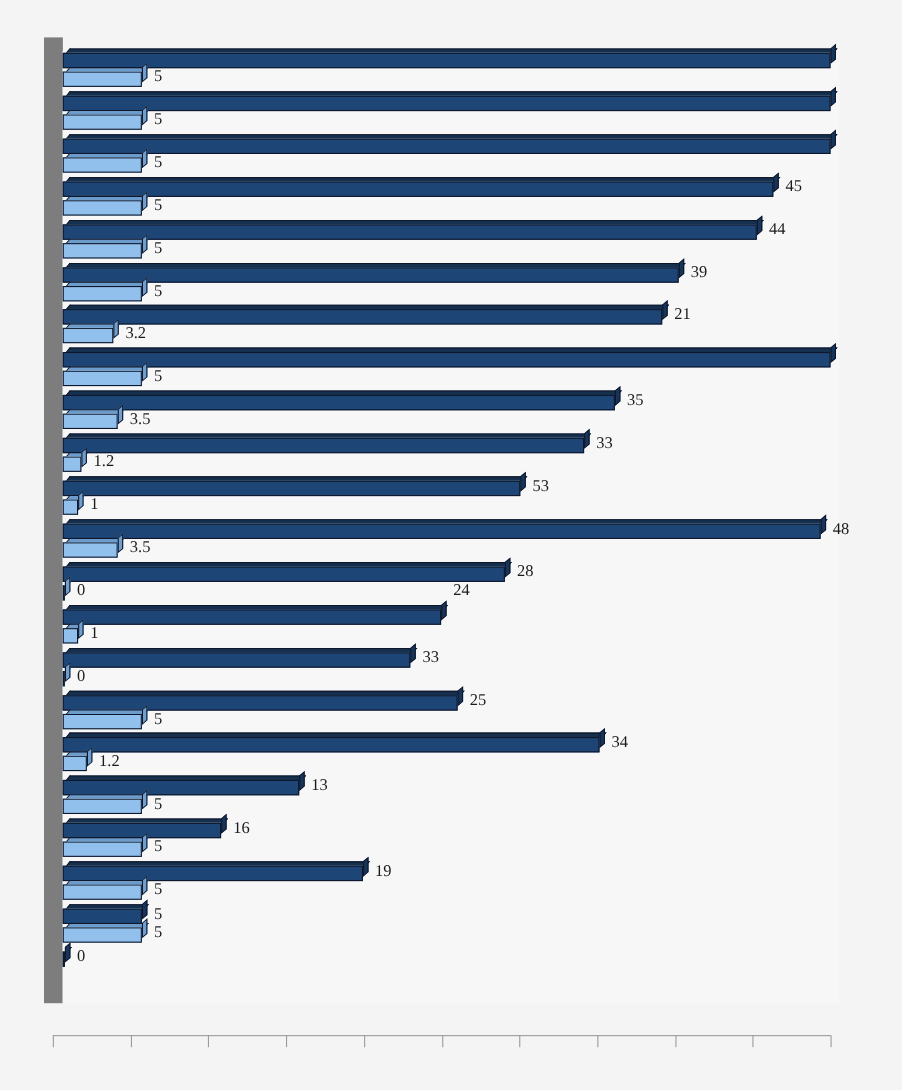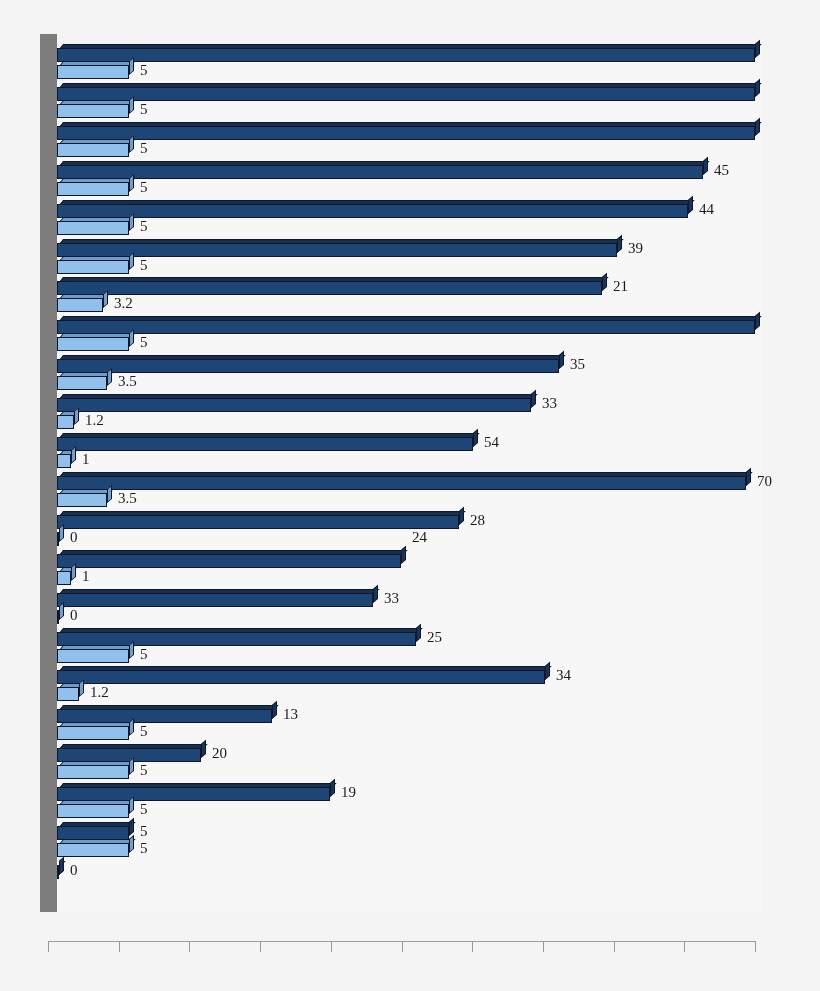--- a/index.html
+++ b/index.html
@@ -263,35 +263,35 @@
           <div class="side" style="left: 17px;"></div>
         </div>
         <div class="vlabel" style="left: 28px; top: 413.1px;">1.2</div>
       </div>
       <div class="row" style="top: 0px;">
         <div class="bar cancer" style="top: 437px; width: 416px; left: 0px;">
           <div class="face"></div>
           <div class="top" style="width: 416px;"></div>
           <div class="side" style="left: 416px;"></div>
         </div>
-        <div class="vlabel" style="left: 427px; top: 435px;">54</div>
+        <div class="vlabel" style="left: 427px; top: 435px;">53</div>
         <div class="bar flu" style="top: 454px; width: 14px; left: 0px;">
           <div class="face"></div>
           <div class="top" style="width: 14px;"></div>
           <div class="side" style="left: 14px;"></div>
         </div>
         <div class="vlabel" style="left: 25px; top: 452px;">1</div>
       </div>
       <div class="row" style="top: 0px;">
         <div class="bar cancer" style="top: 475.9px; width: 689px; left: 0px;">
           <div class="face"></div>
           <div class="top" style="width: 689px;"></div>
           <div class="side" style="left: 689px;"></div>
         </div>
-        <div class="vlabel" style="left: 700px; top: 473.9px;">70</div>
+        <div class="vlabel" style="left: 700px; top: 473.9px;">48</div>
         <div class="bar flu" style="top: 492.9px; width: 50px; left: 0px;">
           <div class="face"></div>
           <div class="top" style="width: 50px;"></div>
           <div class="side" style="left: 50px;"></div>
         </div>
         <div class="vlabel" style="left: 61px; top: 490.9px;">3.5</div>
       </div>
       <div class="row" style="top: 0px;">
         <div class="bar cancer" style="top: 514.8px; width: 402px; left: 0px;">
           <div class="face"></div>
@@ -375,21 +375,21 @@
           <div class="side" style="left: 72px;"></div>
         </div>
         <div class="vlabel" style="left: 83px; top: 724.3px;">5</div>
       </div>
       <div class="row" style="top: 0px;">
         <div class="bar cancer" style="top: 748.2px; width: 144px; left: 0px;">
           <div class="face"></div>
           <div class="top" style="width: 144px;"></div>
           <div class="side" style="left: 144px;"></div>
         </div>
-        <div class="vlabel" style="left: 155px; top: 746.2px;">20</div>
+        <div class="vlabel" style="left: 155px; top: 746.2px;">16</div>
         <div class="bar flu" style="top: 765.2px; width: 72px; left: 0px;">
           <div class="face"></div>
           <div class="top" style="width: 72px;"></div>
           <div class="side" style="left: 72px;"></div>
         </div>
         <div class="vlabel" style="left: 83px; top: 763.2px;">5</div>
       </div>
       <div class="row" style="top: 0px;">
         <div class="bar cancer" style="top: 787.1px; width: 273px; left: 0px;">
           <div class="face"></div>

